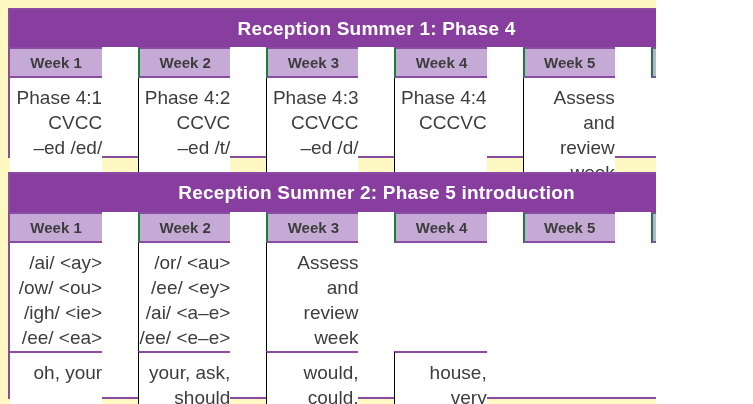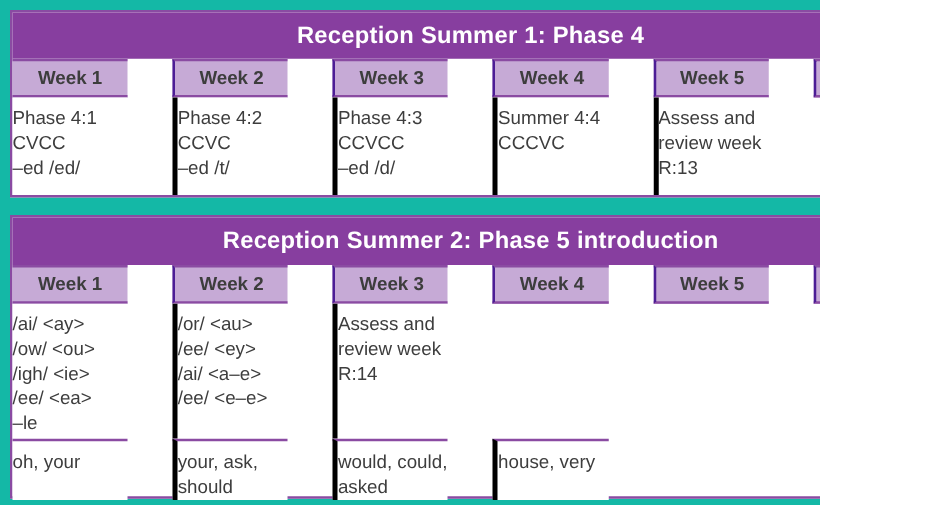--- a/index.html
+++ b/index.html
@@ -1,20 +1,20 @@
 <!DOCTYPE html>
 <html><head>
 <meta charset="utf-8">
 <style>
   html, body { margin: 0; padding: 0; background: #ffffff; }
   .page {
     position: relative;
     width: 656px;
     height: 404px;
-    background: #14b8a6;
+    background: #fef9c3;
     font-family: "Liberation Sans", sans-serif;
     color: #3d3d3d;
     overflow: hidden;
   }
   .tbl {
     position: absolute;
     left: 8px;
     width: 737px;
     box-sizing: border-box;
     border: 2px solid #8a4ba2;
@@ -44,31 +44,31 @@
     border-top: 2px solid #8a4ba2;
     border-bottom: 2px solid #8a4ba2;
     font-weight: bold;
     font-size: 15px;
     text-align: center;
     display: flex;
     align-items: center;
     justify-content: center;
     color: #3d3d3d;
   }
-  .wcell + .wcell { border-left: 2px solid #4c1d95; }
+  .wcell + .wcell { border-left: 2px solid #15803d; }
   .ccell {
     background: #ffffff;
-    font-size: 15px;
+    font-size: 19px;
     line-height: 1.32;
-    text-align: left;
+    text-align: right;
     padding-top: 7px;
     white-space: pre-line;
     color: #3d3d3d;
   }
-  .ccell + .ccell { border-left: 4px solid #000000; }
+  .ccell + .ccell { border-left: 1px solid #000000; }
   .wordrow .ccell { border-top: 2px solid #8a4ba2; }
 </style>
 </head>
 <body>
 
 <div class="page">
 
   <section class="tbl tbl1">
     <div class="title">Reception Summer 1: Phase 4</div>
     <div class="row">
@@ -82,21 +82,21 @@
     <div class="row">
       <div class="ccell">Phase 4:1
 CVCC
 –ed /ed/</div>
       <div class="ccell">Phase 4:2
 CCVC
 –ed /t/</div>
       <div class="ccell">Phase 4:3
 CCVCC
 –ed /d/</div>
-      <div class="ccell">Summer 4:4
+      <div class="ccell">Phase 4:4
 CCCVC</div>
       <div class="ccell">Assess and
 review week
 R:13</div>
     </div>
   </section>
 
   <section class="tbl tbl2">
     <div class="title">Reception Summer 2: Phase 5 introduction</div>
     <div class="row">

